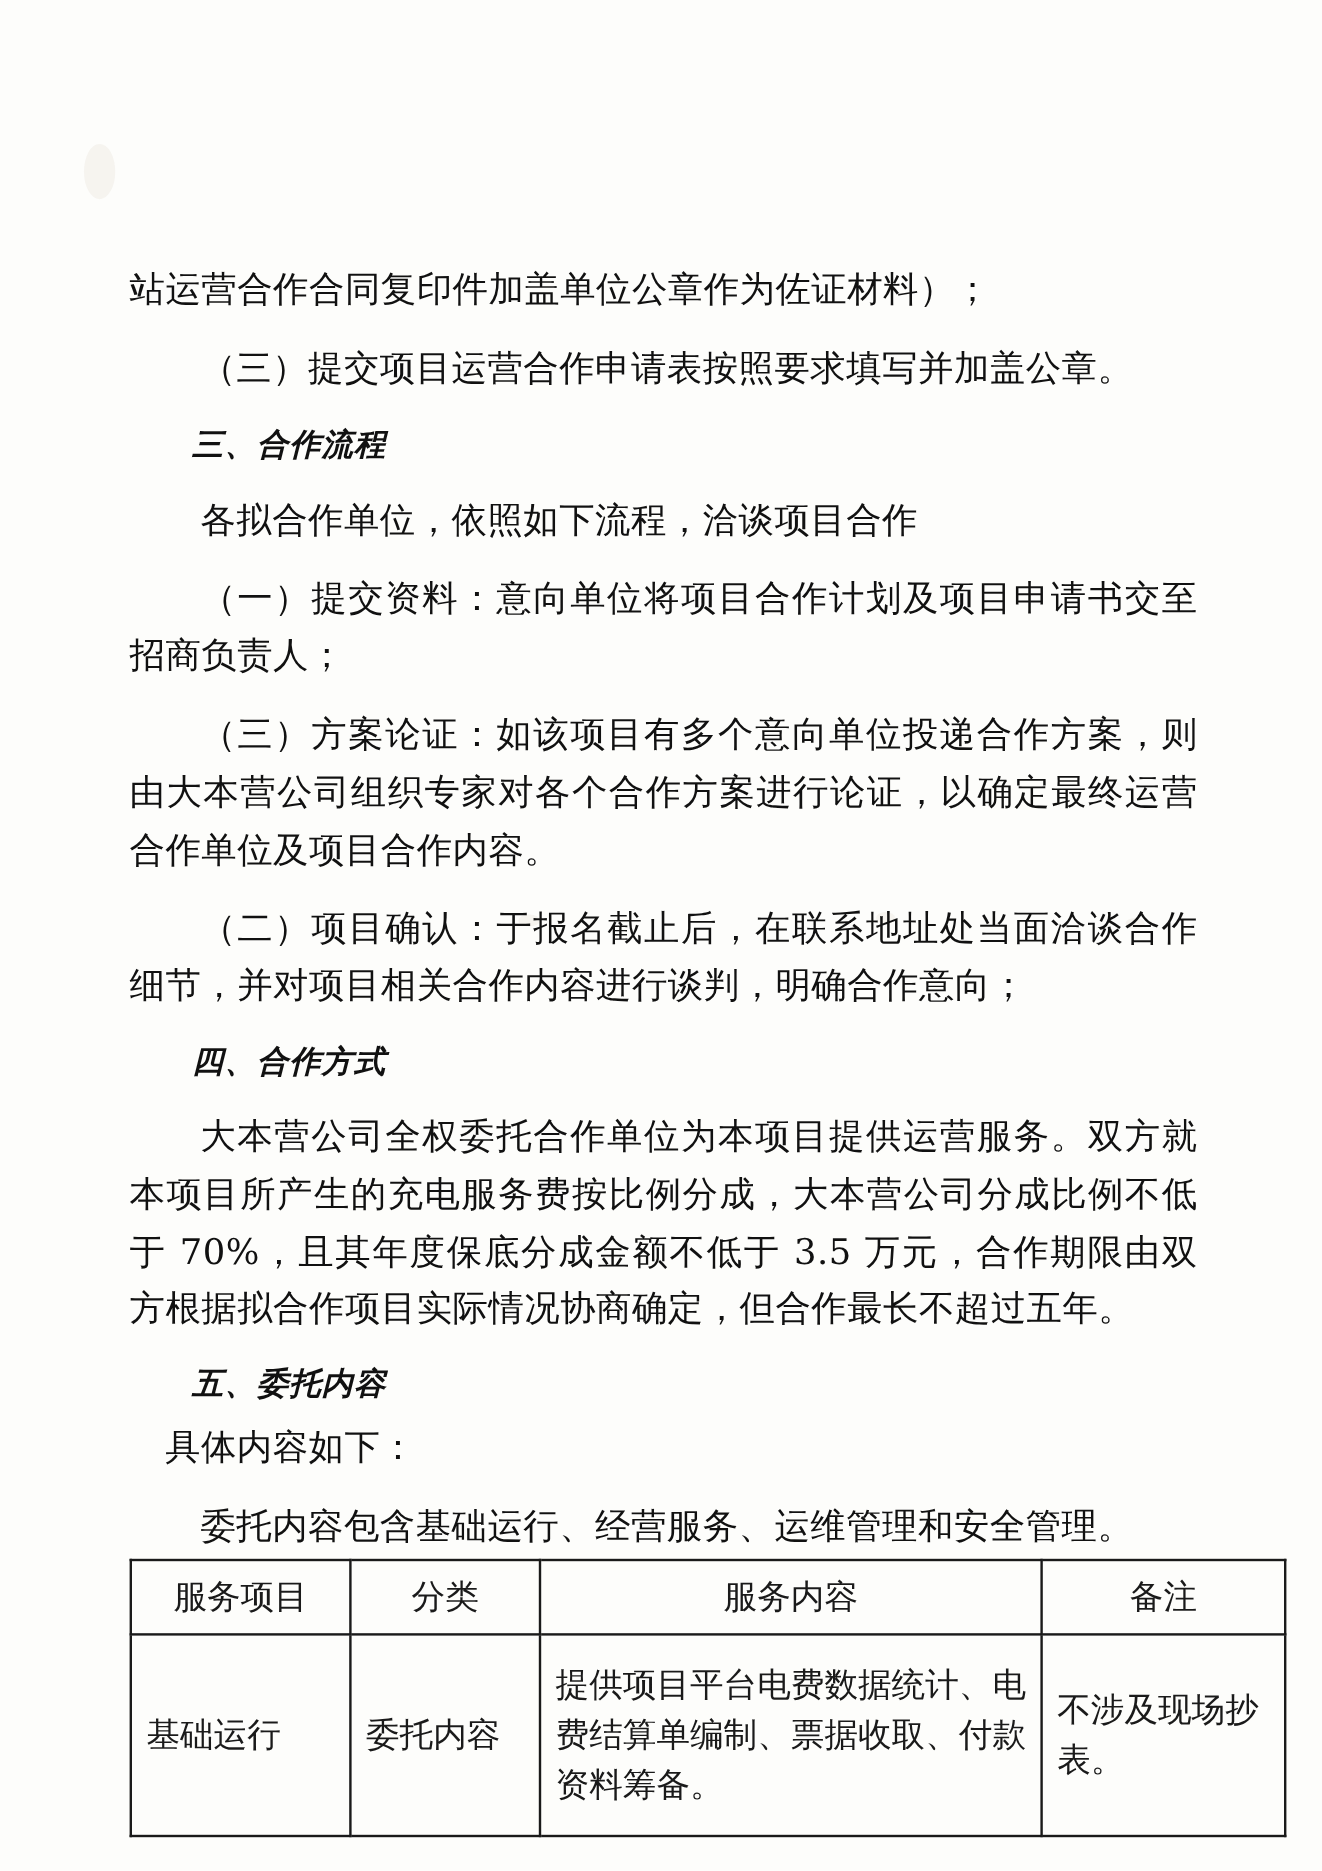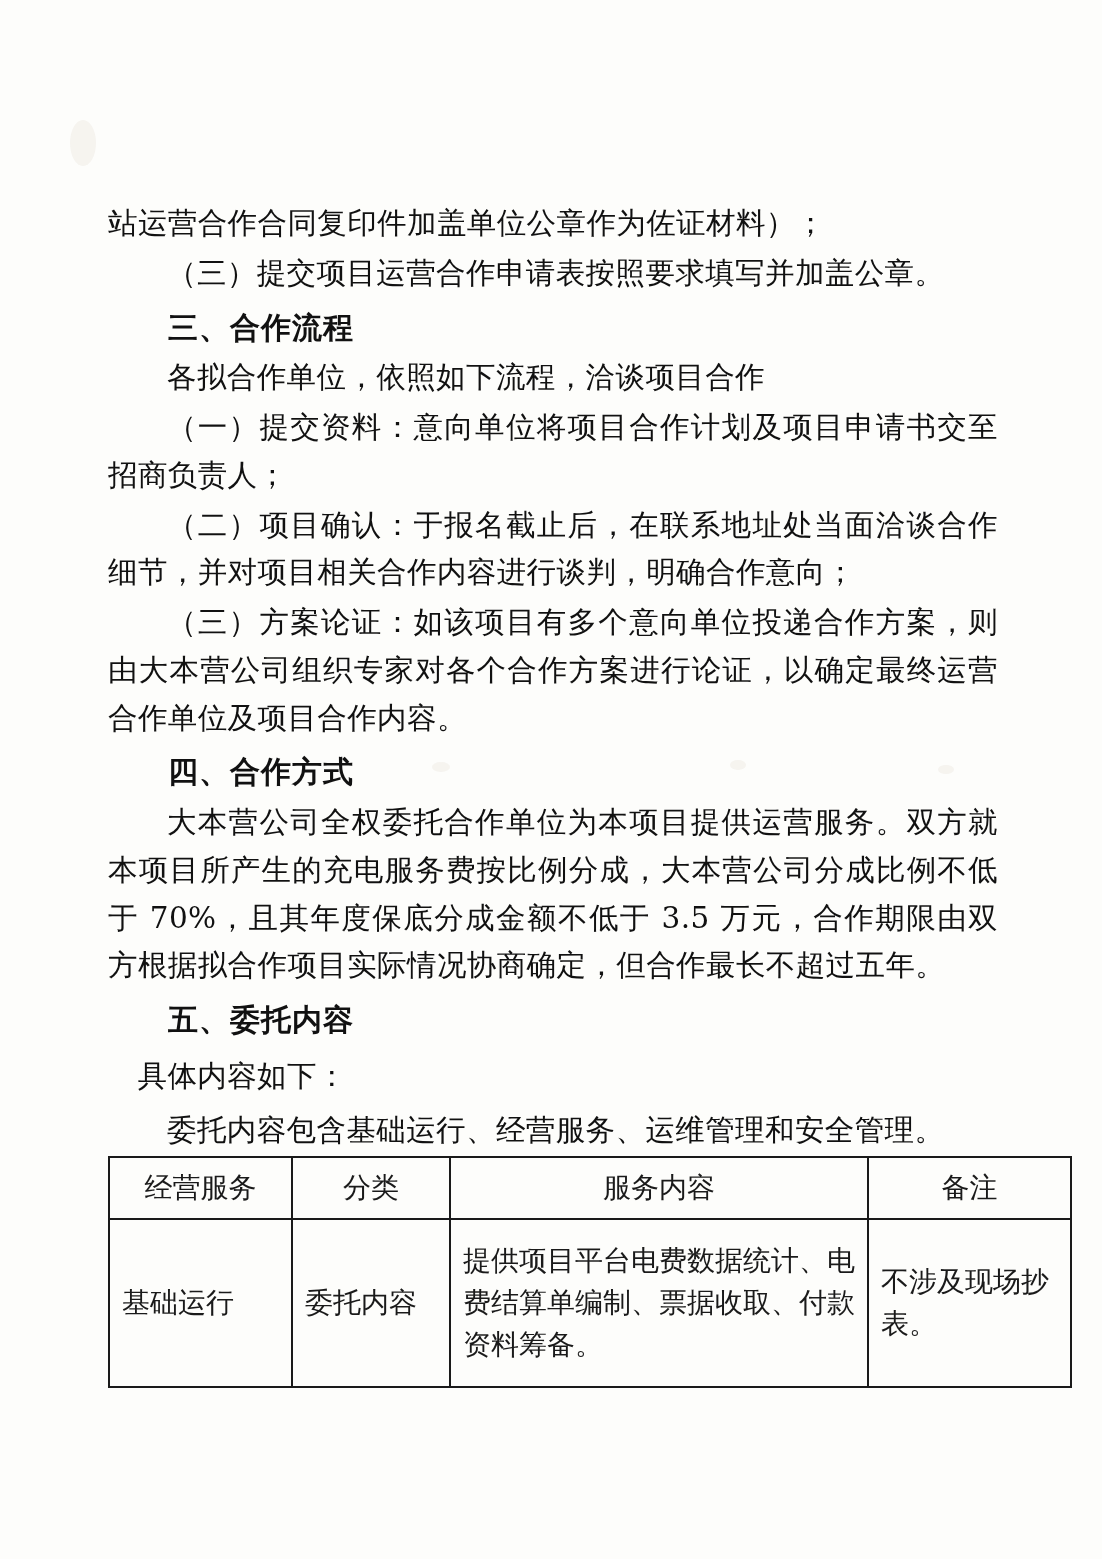--- a/index.html
+++ b/index.html
@@ -34,26 +34,28 @@
     text-align: justify;
     text-justify: inter-ideograph;
     color: #111;
   }
   .indent {
     text-indent: 2em;
   }
   .heading {
     text-indent: 2em;
     font-weight: bold;
-    font-size: 30px;
+    font-size: 26px;
     letter-spacing: 1px;
     margin-top: 6px;
+    font-style: italic;
   }
   .blk {
     margin-bottom: 2px;
+    margin-top: 18px;
   }
   .tbl-lead {
     text-indent: 1em;
     margin-top: 8px;
     margin-bottom: 6px;
   }
   table.svc {
     border-collapse: collapse;
     width: 890px;
     margin-left: 0px;
@@ -97,34 +99,34 @@
   <div class="smudge" style="left:938px; top:765px; width:16px; height:9px;"></div>
 
   <div class="content">
 
     <p class="blk">站运营合作合同复印件加盖单位公章作为佐证材料）；</p>
     <p class="blk indent">（三）提交项目运营合作申请表按照要求填写并加盖公章。</p>
 
     <p class="blk heading">三、合作流程</p>
     <p class="blk indent">各拟合作单位，依照如下流程，洽谈项目合作</p>
     <p class="blk indent">（一）提交资料：意向单位将项目合作计划及项目申请书交至招商负责人；</p>
+    <p class="blk indent">（三）方案论证：如该项目有多个意向单位投递合作方案，则由大本营公司组织专家对各个合作方案进行论证，以确定最终运营合作单位及项目合作内容。</p>
     <p class="blk indent">（二）项目确认：于报名截止后，在联系地址处当面洽谈合作细节，并对项目相关合作内容进行谈判，明确合作意向；</p>
-    <p class="blk indent">（三）方案论证：如该项目有多个意向单位投递合作方案，则由大本营公司组织专家对各个合作方案进行论证，以确定最终运营合作单位及项目合作内容。</p>
 
     <p class="blk heading">四、合作方式</p>
     <p class="blk indent">大本营公司全权委托合作单位为本项目提供运营服务。双方就本项目所产生的充电服务费按比例分成，大本营公司分成比例不低于 70%，且其年度保底分成金额不低于 3.5 万元，合作期限由双方根据拟合作项目实际情况协商确定，但合作最长不超过五年。</p>
 
     <p class="blk heading">五、委托内容</p>
     <p class="blk tbl-lead">具体内容如下：</p>
     <p class="blk indent">委托内容包含基础运行、经营服务、运维管理和安全管理。</p>
 
     <table class="svc">
       <thead>
         <tr>
-          <td class="col1">经营服务</td>
+          <td class="col1">服务项目</td>
           <td class="col2">分类</td>
           <td class="col3">服务内容</td>
           <td class="col4">备注</td>
         </tr>
       </thead>
       <tbody>
         <tr class="body-row">
           <td class="col1 cell-center">基础运行</td>
           <td class="col2 cell-center">委托内容</td>
           <td class="col3">提供项目平台电费数据统计、电费结算单编制、票据收取、付款资料筹备。</td>

